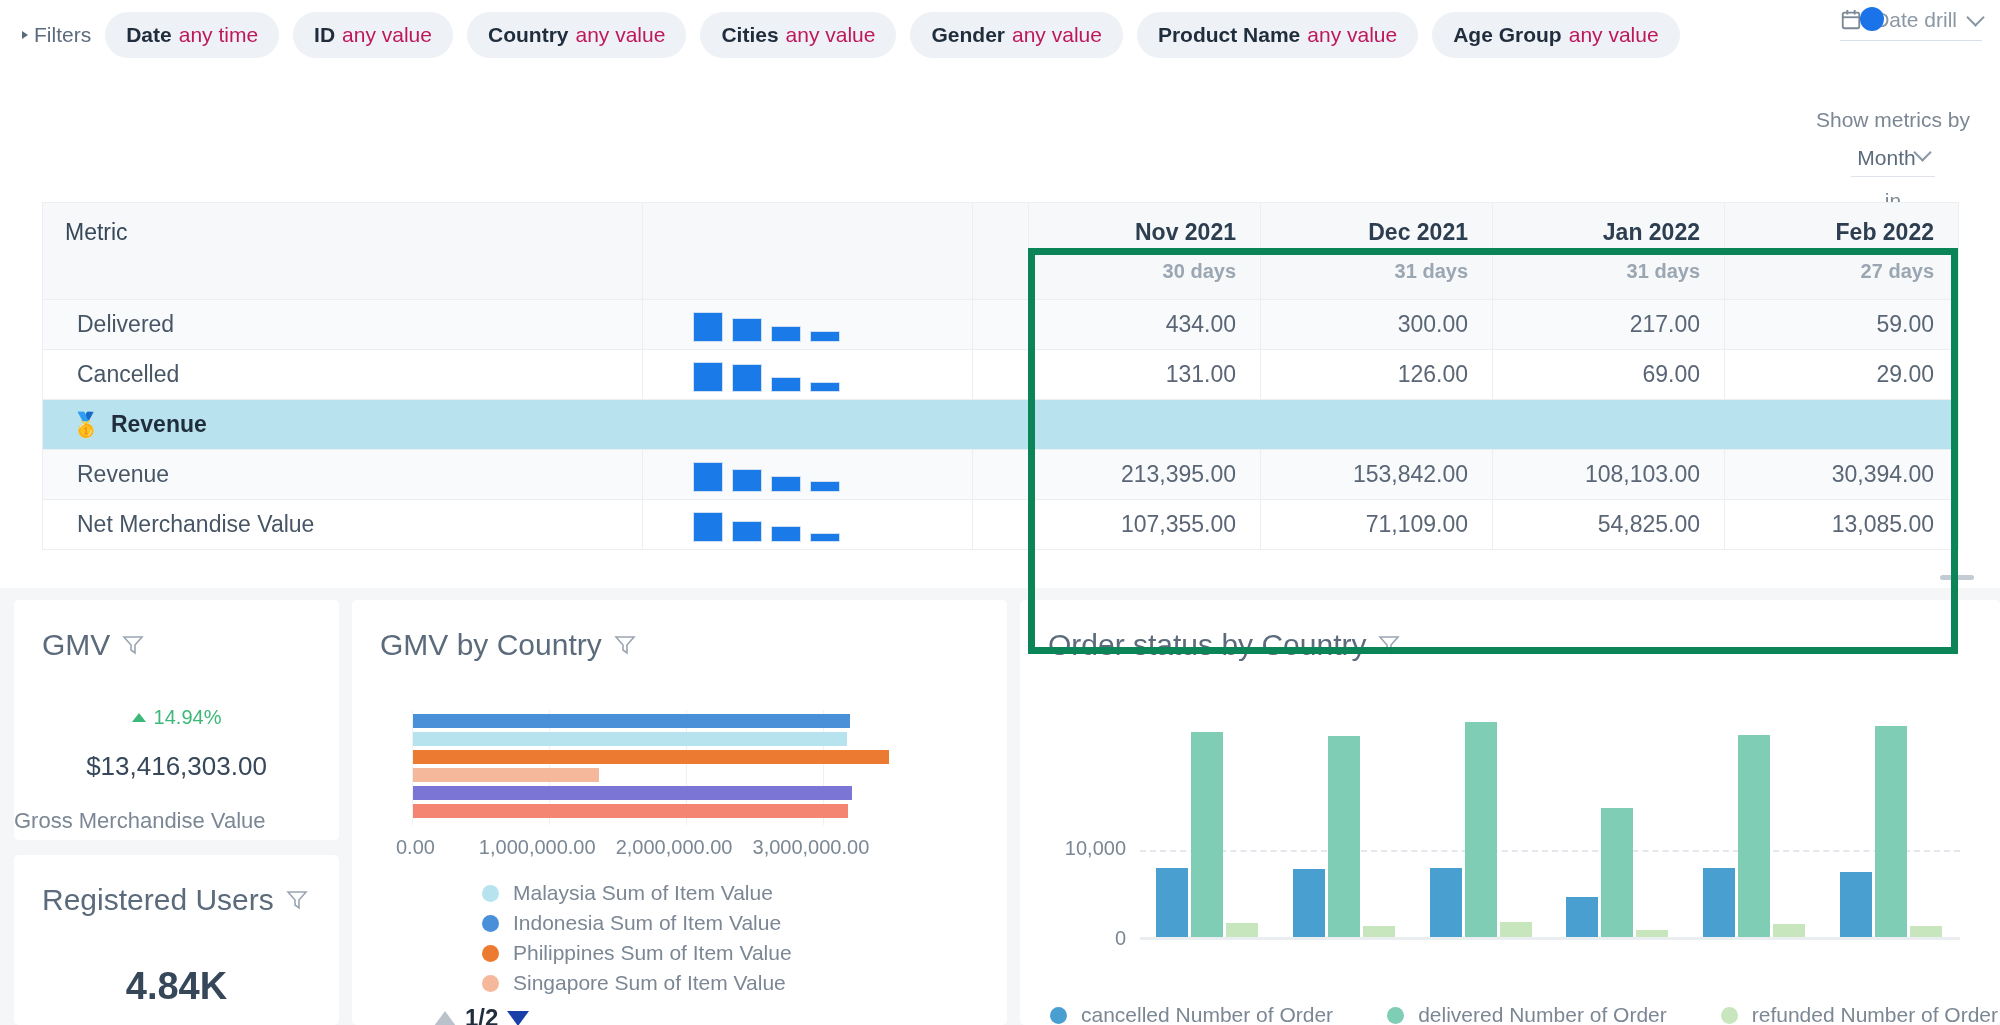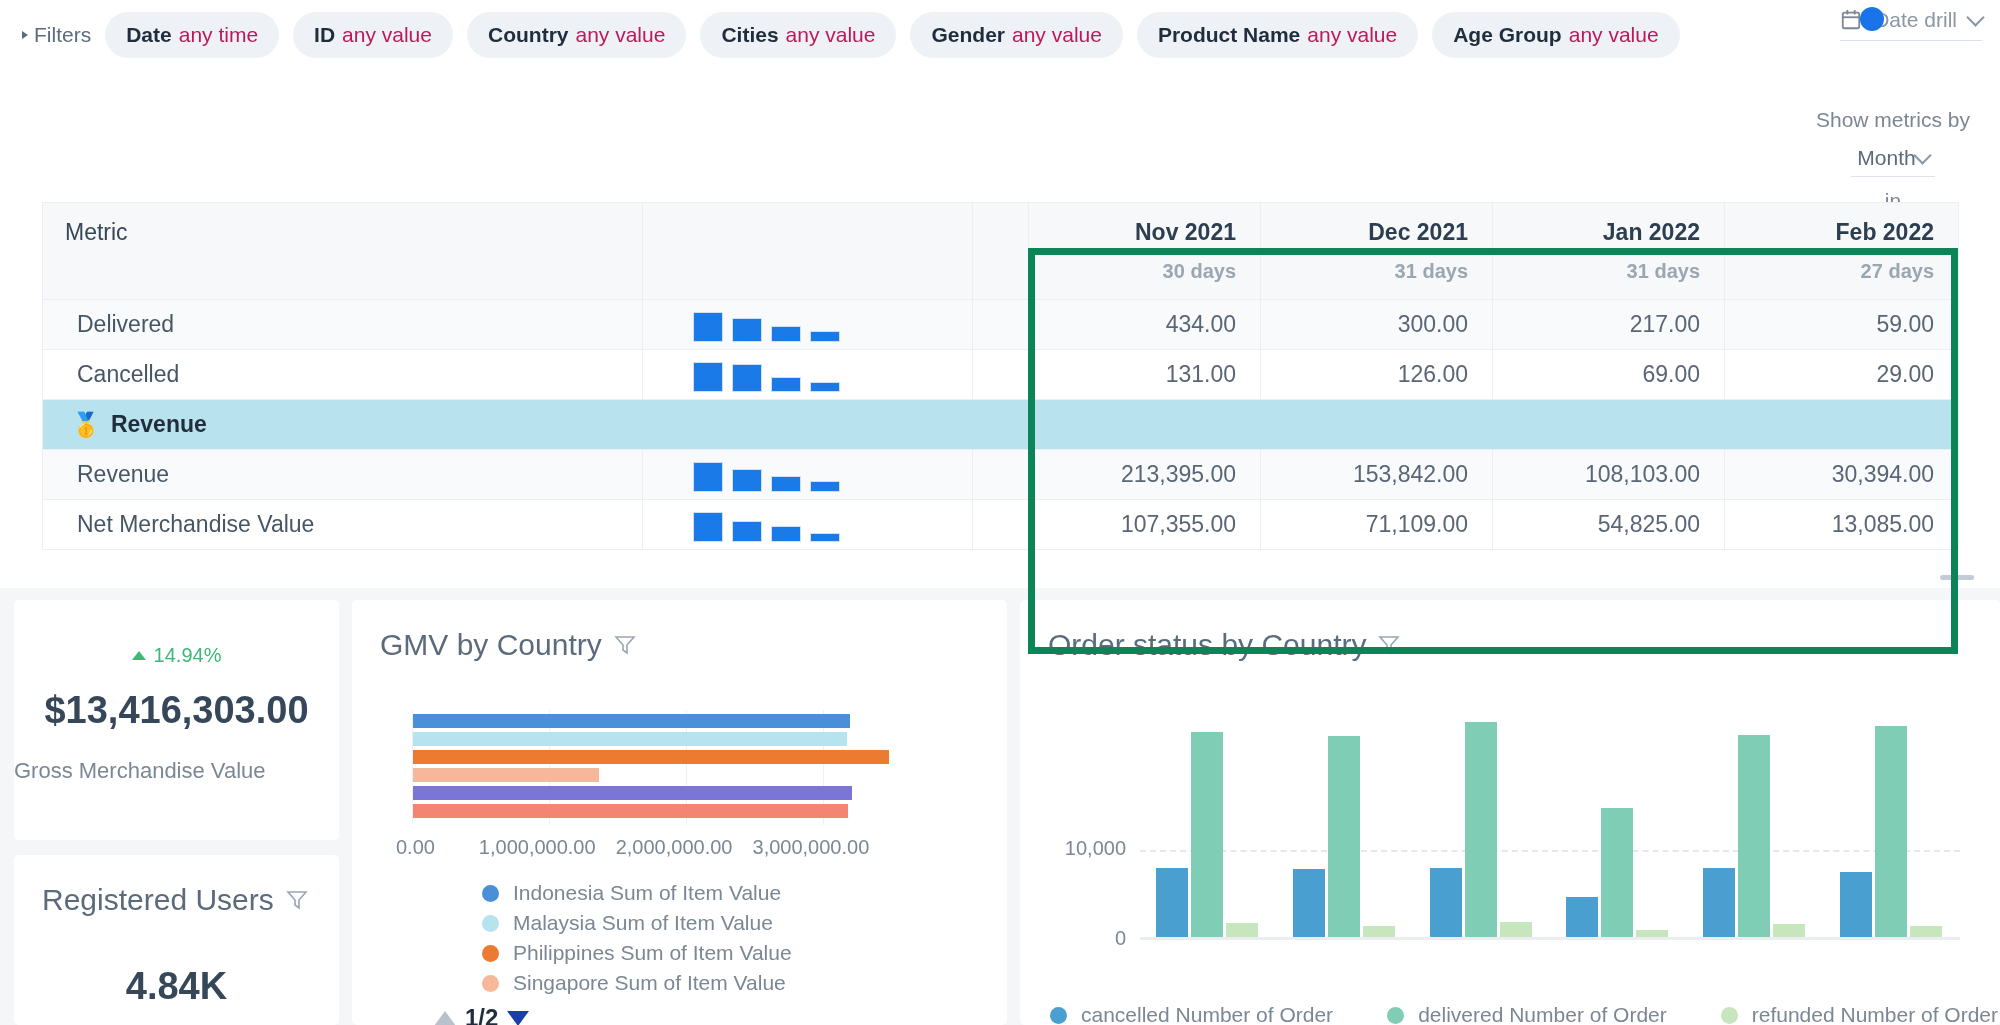--- a/index.html
+++ b/index.html
@@ -49,21 +49,21 @@
   .panel-table{
     position:absolute; left:0; top:70px; width:2000px; height:518px;
     background:#ffffff;
   }
   .metrics-ctrl{
     position:absolute; right:30px; top:38px;
     display:flex; align-items:center; gap:12px;
     color:#7b8794; font-size:21px;flex-direction:column;
   }
   .ctrl-select{
-    display:flex;align-items:center;
+    display:flex;align-items:flex-start;
     border-bottom:1px solid #dde3e9; padding:2px 6px 6px 6px;
     color:#5b6b7c; font-size:21px;
   }
 
   .tbl{
     position:absolute; left:42px; top:132px;
     width:1916px; border-collapse:collapse; table-layout:fixed;
   }
   .tbl td, .tbl th{ border:1px solid #eceff2; }
   .hdr-cell{
@@ -105,21 +105,21 @@
     display:flex; align-items:center; gap:12px;
     color:#5b6b7c; font-size:30px; font-weight:normal;
   }
   .funnel{ width:22px; height:22px; }
 
   #card-gmv{ left:14px; top:600px; width:325px; height:240px; }
   .gmv-delta{ text-align:center; color:#3cb878; font-size:20px; margin-top:44px;
               display:flex; align-items:center; justify-content:center; gap:8px;}
   .tri-up{ width:0;height:0;border-left:7px solid transparent;border-right:7px solid transparent;
            border-bottom:9px solid #3cb878;}
-  .gmv-big{ text-align:center; color:#36475a; font-size:38px; font-weight:bold; margin-top:22px;}
+  .gmv-big{ text-align:center; color:#36475a; font-size:26px; font-weight:normal; margin-top:22px;}
   .gmv-sub{ color:#7b8794; font-size:22px; margin-top:26px;}
 
   #card-users{ left:14px; top:855px; width:325px; height:170px; }
   .users-big{ text-align:center; color:#36475a; font-size:38px; font-weight:bold; margin-top:48px;}
 
   #card-gmvc{ left:352px; top:600px; width:655px; height:425px; }
   .bars-area{ position:absolute; left:60px; top:110px; width:520px; height:115px; }
   .bars-area .axisline{ position:absolute; left:0; top:0; width:1px; height:115px; background:#dfe5ea;}
   .gridv{ position:absolute; top:0; width:1px; height:115px; background:#eef1f4;}
   .hbar{ position:absolute; left:1px; height:14px; }
@@ -323,20 +323,26 @@
           </tr>
         </tbody>
     </table>
   </div>
 
   <div class="green-box"></div>
   <div class="hscroll"></div>
 </div>
 
 <div class="card" id="card-gmv">
+  <div class="card-title" style="padding:28px 0 0 28px;">
+    <span>GMV</span>
+    <svg class="funnel" viewBox="0 0 22 22">
+      <polygon points="2,3 20,3 13,11 13,19 9,16 9,11" fill="none" stroke="#9aa6b2" stroke-width="1.6"></polygon>
+    </svg>
+  </div>
   <div class="gmv-delta">
     <span class="tri-up"></span>
     <span>14.94%</span>
   </div>
   <div class="gmv-big">$13,416,303.00</div>
   <div class="gmv-sub">Gross Merchandise Value</div>
 </div>
 
 <div class="card" id="card-users">
   <div class="card-title" style="padding:28px 0 0 28px;">
@@ -375,26 +381,26 @@
   </div>
   <div class="xlabels" id="gmvc-xlabels">
       <span style="left: 44px;">0.00</span>
       <span style="left: 126.842px;">1,000,000.00</span>
       <span style="left: 263.684px;">2,000,000.00</span>
       <span style="left: 400.526px;">3,000,000.00</span>
     </div>
   <div class="legend">
     <div id="gmvc-legend">
         <div class="legend-row">
+          <span class="dot" style="background: rgb(182, 227, 238);"></span>
+          <span>Malaysia Sum of Item Value</span>
+        </div>
+        <div class="legend-row">
           <span class="dot" style="background: rgb(74, 144, 217);"></span>
           <span>Indonesia Sum of Item Value</span>
-        </div>
-        <div class="legend-row">
-          <span class="dot" style="background: rgb(182, 227, 238);"></span>
-          <span>Malaysia Sum of Item Value</span>
         </div>
         <div class="legend-row">
           <span class="dot" style="background: rgb(236, 122, 48);"></span>
           <span>Philippines Sum of Item Value</span>
         </div>
         <div class="legend-row">
           <span class="dot" style="background: rgb(246, 184, 154);"></span>
           <span>Singapore Sum of Item Value</span>
         </div>
       </div>

